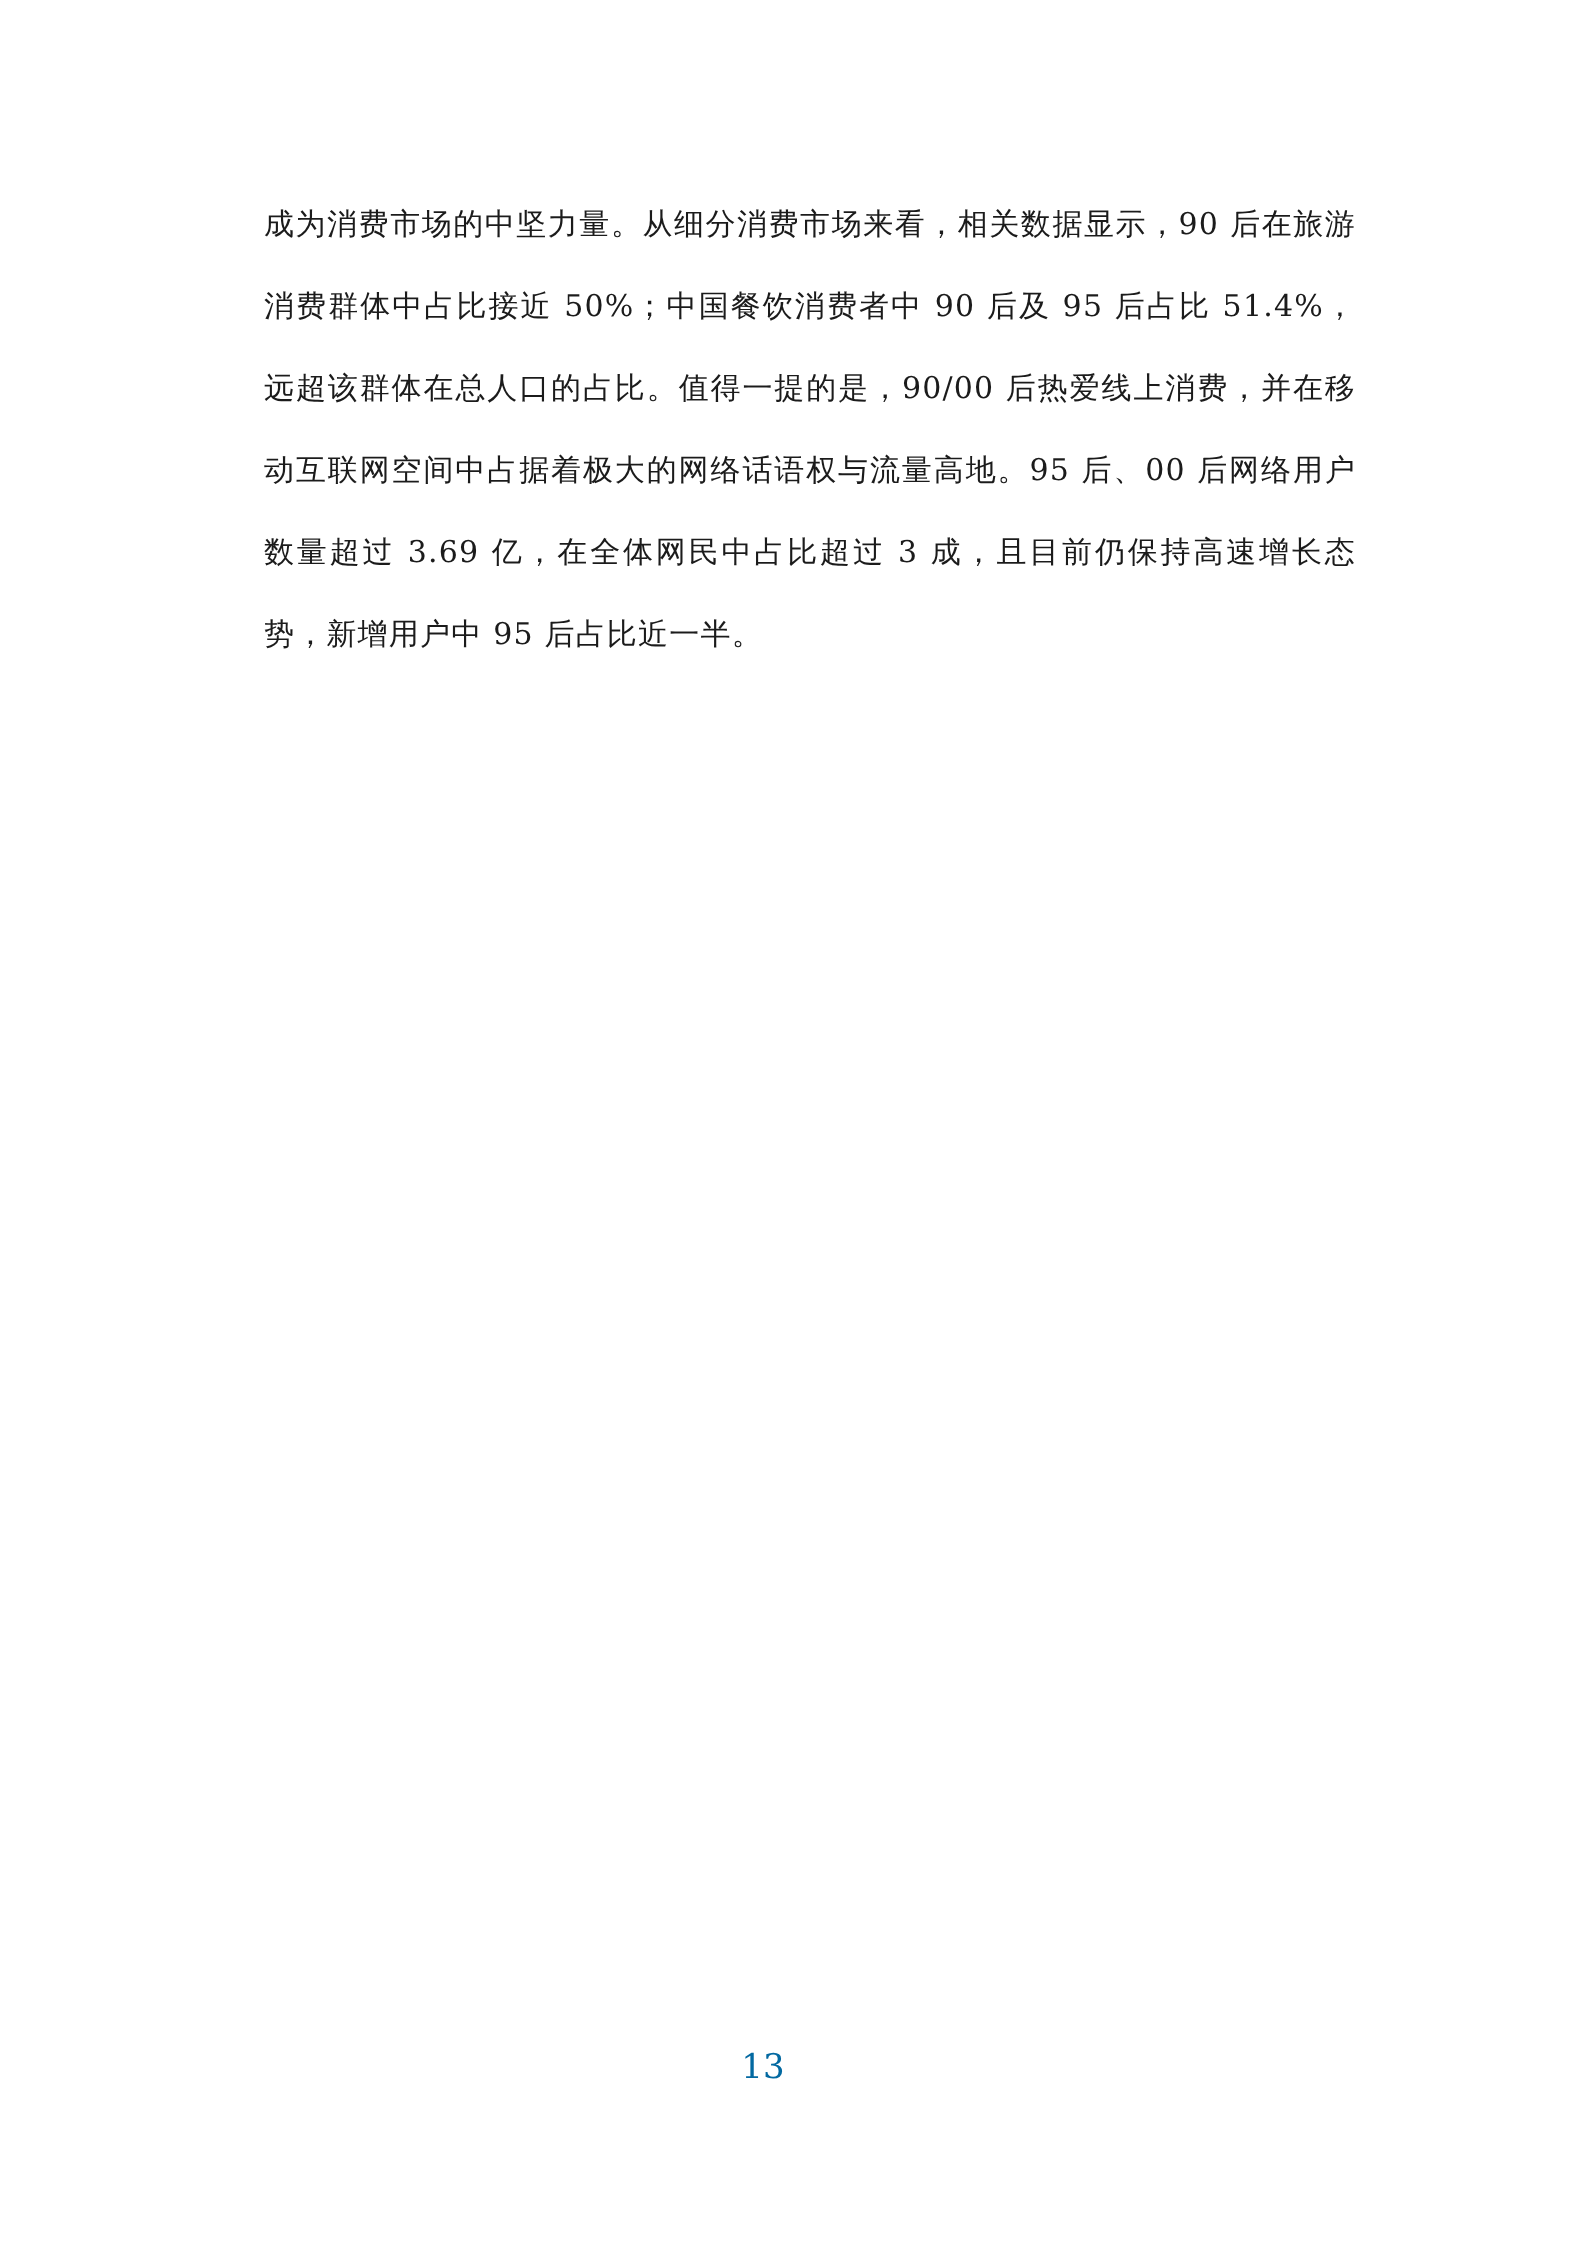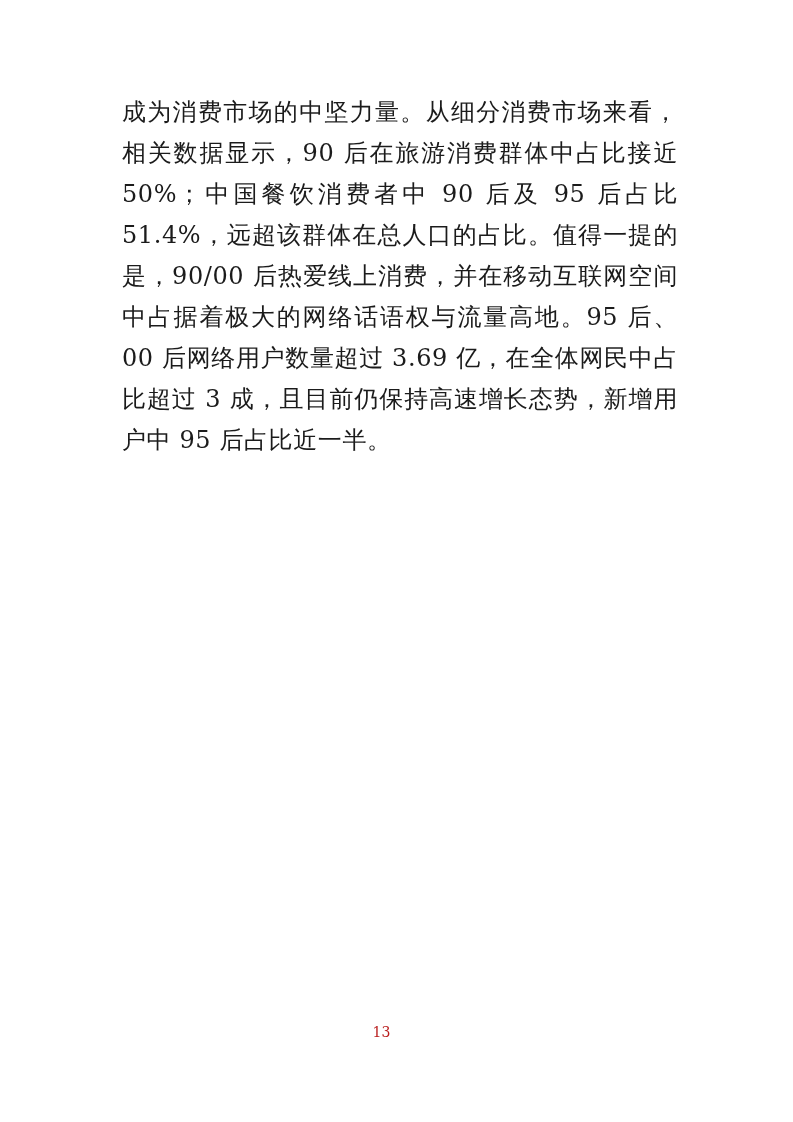--- a/index.html
+++ b/index.html
@@ -23,43 +23,43 @@
     background: #ffffff;
     box-sizing: border-box;
   }
   .doc-body {
     position: absolute;
     left: 116px;
     top: 92px;
     width: 562px;
   }
   .para {
-    font-size: 24px;
+    font-size: 15px;
     line-height: 41px;
     text-align: justify;
     text-justify: inter-ideograph;
-    margin: 0 0 0 6px;
+    margin: 0 0 0 16px;
     letter-spacing: 0.6px;
     color: #1b1b1b;
     font-family: "DejaVu Serif", "Liberation Serif", serif;
   }
   .para + .para {
     margin-top: 2px;
   }
   .indent {
     text-indent: 40px;
   }
   .page-number {
     position: absolute;
     left: 0;
     top: 1024px;
     width: 763px;
     text-align: center;
-    font-size: 14px;
-    color: #b91c1c;
+    font-size: 17px;
+    color: #0369a1;
     font-family: "DejaVu Serif", "Liberation Serif", serif;
   }
 </style>
 </head>
 <body>
 
 <div class="page">
   <div class="doc-body">
     <p class="para">成为消费市场的中坚力量。从细分消费市场来看，相关数据显示，90 后在旅游消费群体中占比接近 50%；中国餐饮消费者中 90 后及 95 后占比 51.4%，远超该群体在总人口的占比。值得一提的是，90/00 后热爱线上消费，并在移动互联网空间中占据着极大的网络话语权与流量高地。95 后、00 后网络用户数量超过 3.69 亿，在全体网民中占比超过 3 成，且目前仍保持高速增长态势，新增用户中 95 后占比近一半。</p>
   </div>

